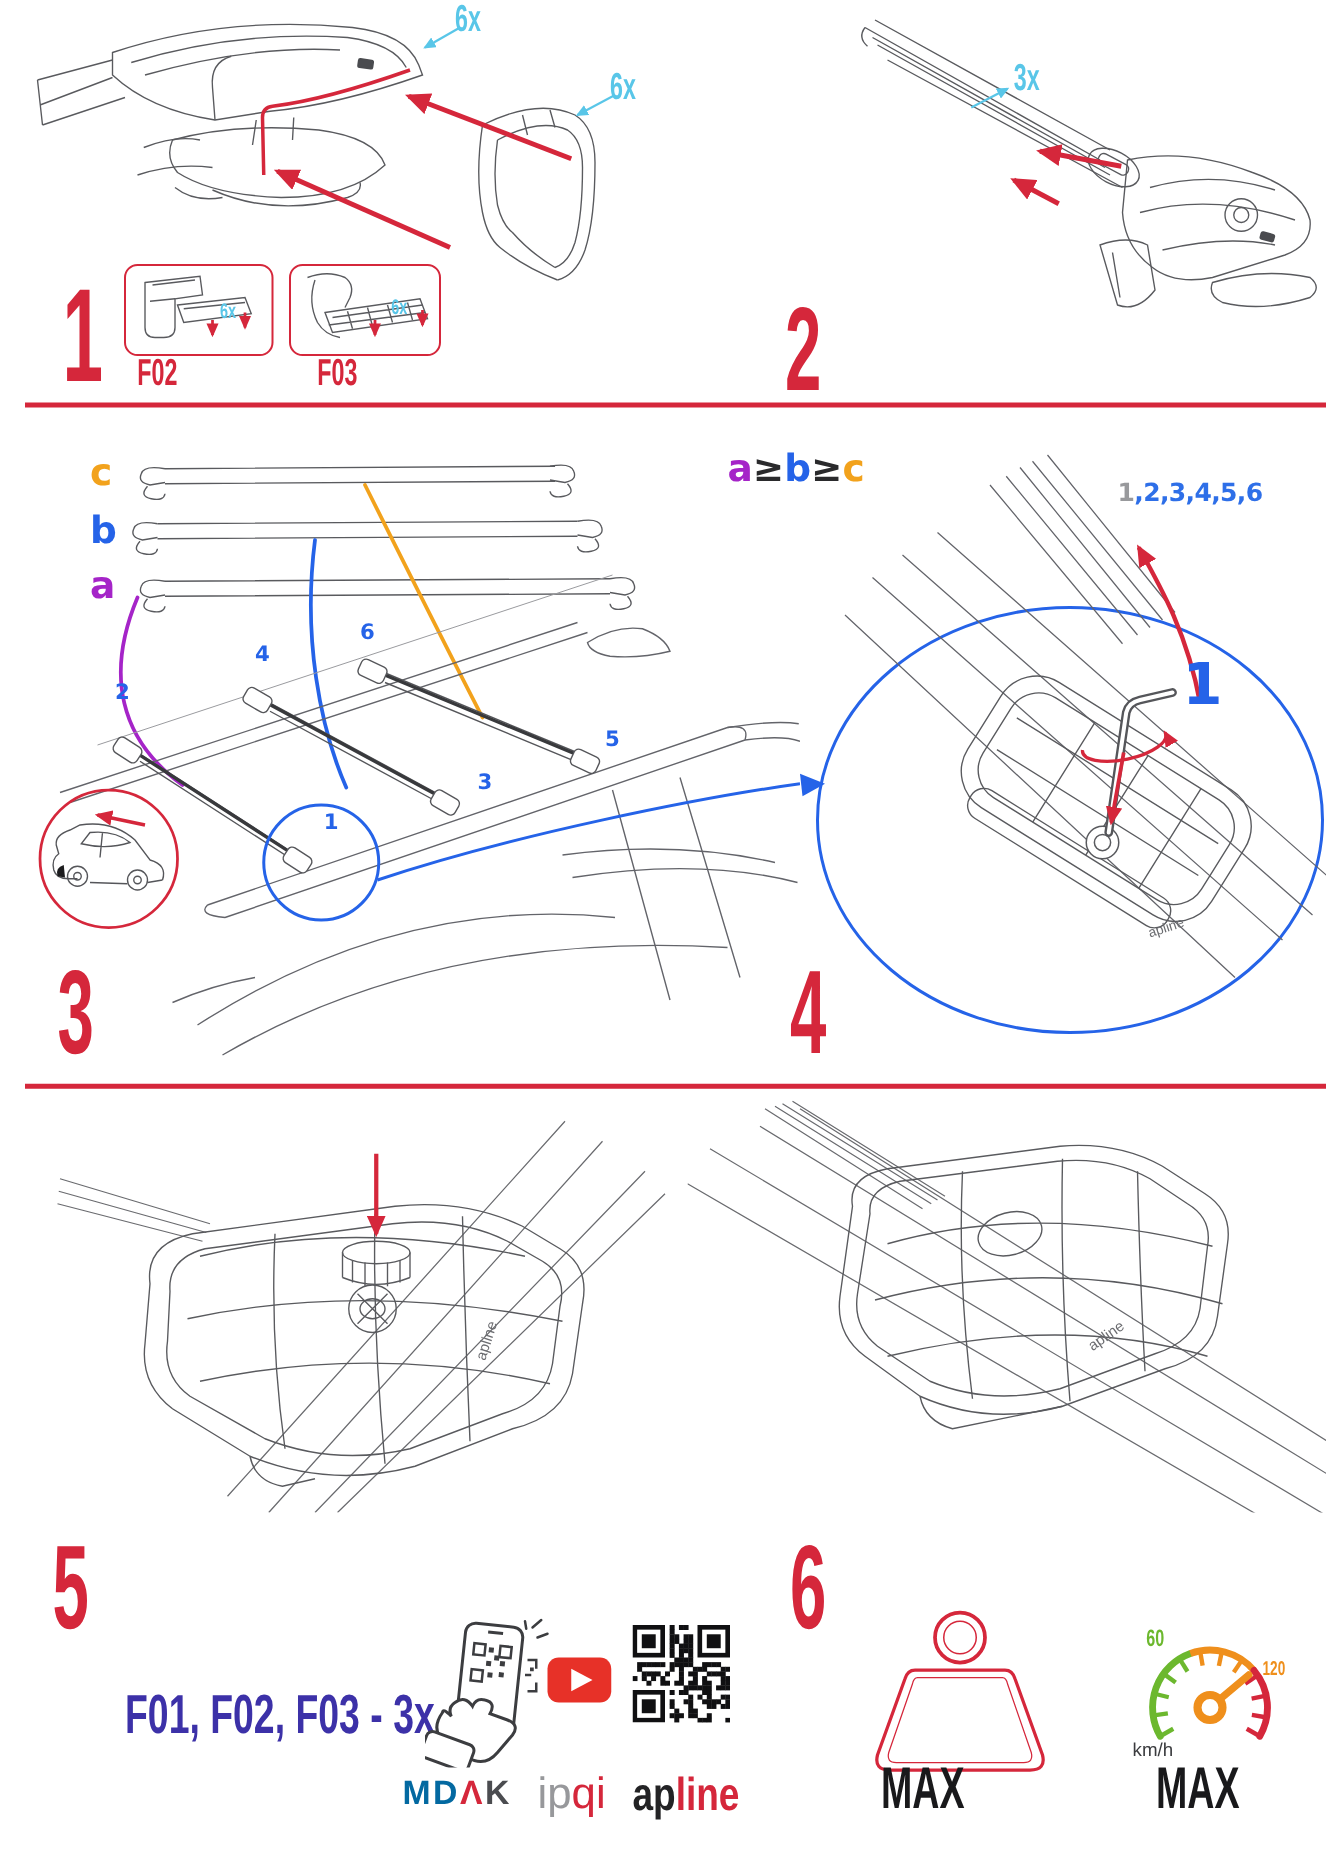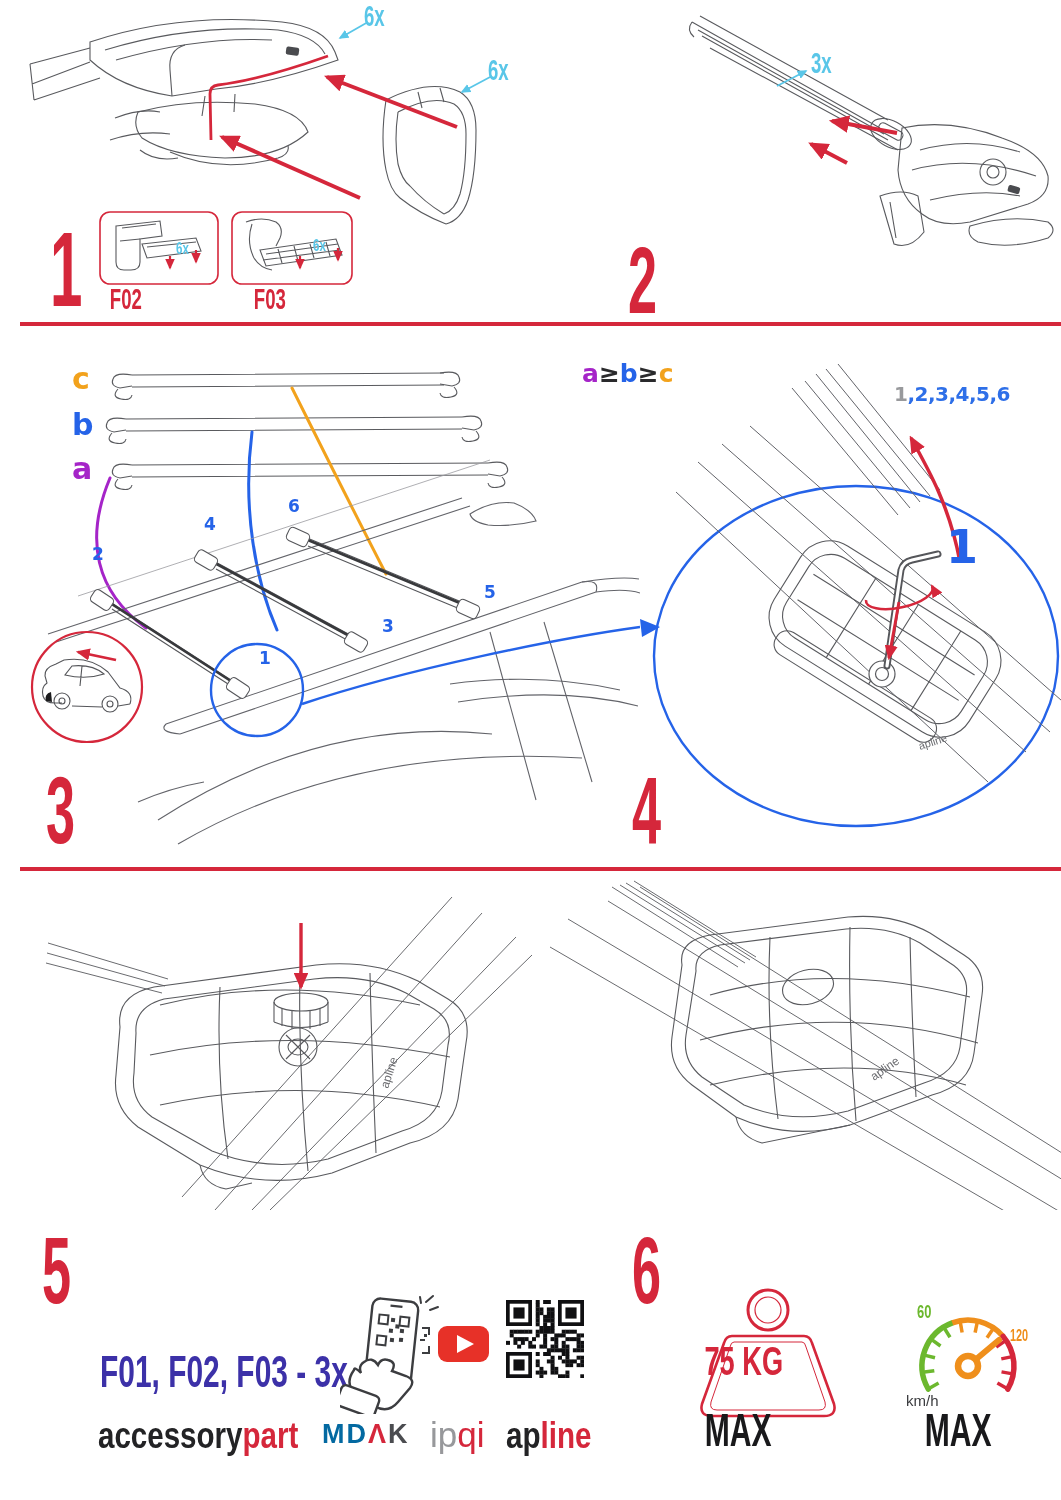--- a/index.html
+++ b/index.html
@@ -180,21 +180,21 @@
           <circle cx="42" cy="371" r="3"></circle>
         <path d="M84,344 Q72,334 52,336 L45,345 Q66,350 84,344 Z M62,336 L60,356"></path>
       </g>
       <path d="M31,362 q-7,2 -5,9 l6,1 z" fill="#1c1c1e"></path>
       <line x1="96" y1="330" x2="58" y2="322" stroke="#d5273b" stroke-width="2.8" marker-end="url(#mr3)"></line>
     </g>
   </svg>
   <span class="t dv" style="left:52px;top:364px;font-size:30px;color:#f2a21c">c</span>
   <span class="t dv" style="left:52px;top:410px;font-size:30px;color:#2563e8">b</span>
   <span class="t dv" style="left:52px;top:454px;font-size:30px;color:#a524c8">a</span>
-  <div class="t dv" style="left:562px;top:361px;font-size:25px">
+  <div class="t dv" style="left:562px;top:361px;font-size:30px">
     <span style="color:#a524c8">a</span><span style="color:#2a2a2c">≥</span><span style="color:#2563e8">b</span><span style="color:#2a2a2c">≥</span><span style="color:#f2a21c">c</span>
   </div>
   <span class="t dv" style="left:239px;top:650px;font-size:17px;color:#2563e8">1</span>
   <span class="t dv" style="left:72px;top:546px;font-size:17px;color:#2563e8">2</span>
   <span class="t dv" style="left:362px;top:618px;font-size:17px;color:#2563e8">3</span>
   <span class="t dv" style="left:184px;top:516px;font-size:17px;color:#2563e8">4</span>
   <span class="t dv" style="left:464px;top:584px;font-size:17px;color:#2563e8">5</span>
   <span class="t dv" style="left:268px;top:498px;font-size:17px;color:#2563e8">6</span>
   <span class="t cond" style="left:26px;top:763px;font-size:95px;color:#d5273b;transform:scaleX(.55)">3</span>
 
@@ -455,41 +455,36 @@
         <rect x="7.428571428571429" y="7.428571428571429" width="11.142857142857142" height="11.142857142857142" fill="#101012"></rect>
         <rect x="52" y="0" width="26" height="26" fill="#101012"></rect>
         <rect x="55.714285714285715" y="3.7142857142857144" width="18.571428571428573" height="18.571428571428573" fill="#fff"></rect>
         <rect x="59.42857142857143" y="7.428571428571429" width="11.142857142857142" height="11.142857142857142" fill="#101012"></rect>
         <rect x="0" y="52" width="26" height="26" fill="#101012"></rect>
         <rect x="3.7142857142857144" y="55.714285714285715" width="18.571428571428573" height="18.571428571428573" fill="#fff"></rect>
         <rect x="7.428571428571429" y="59.42857142857143" width="11.142857142857142" height="11.142857142857142" fill="#101012"></rect>
       </g>
   </svg>
 
-  <div class="t" style="left:78px;top:1418px">
-    <span class="cond" style="font-size:36px;transform:scaleX(.82)"><span style="color:#232325">accessory</span><span style="color:#d5273b">part</span></span>
-  </div>
   <div class="t" style="left:302px;top:1421px;font-weight:bold;font-size:27px;letter-spacing:2px">
     <span style="color:#0369a1">MD</span><span style="color:#d5273b">Λ</span><span style="color:#4b4c50">K</span>
   </div>
   <div class="t" style="left:410px;top:1417px;font-size:35px">
     <span style="color:#97989b">ip</span><span style="color:#d5273b">qi</span>
   </div>
   <div class="t" style="left:486px;top:1417px">
     <span class="cond" style="font-size:37px;transform:scaleX(.8)"><span style="color:#232325">ap</span><span style="color:#d5273b">line</span></span>
   </div>
 
   <svg class="abs" style="left:666px;top:1286px" width="170" height="132" viewBox="0 0 170 132">
     <circle cx="82" cy="24" r="20" stroke="#d5273b" stroke-width="3" fill="none"></circle>
     <circle cx="82" cy="24" r="13" stroke="#d5273b" stroke-width="1.2" fill="none"></circle>
     <path d="M46,50 Q40,50 38,57 L16,118 Q13,130 26,130 L138,130 Q151,130 148,118 L126,57 Q124,50 118,50 Z" fill="#ffffff" stroke="#d5273b" stroke-width="2.6"></path>
     <path d="M48,56 Q45,56 44,61 L25,116 Q23,124 31,124 L133,124 Q141,124 139,116 L120,61 Q119,56 116,56 Z" fill="none" stroke="#d5273b" stroke-width="1"></path>
   </svg>
-  <div class="t ctr" style="left:666px;top:1341px;width:170px">
-    <span class="cond" style="font-size:40px;color:#d5273b;transform:scaleX(.68)">75 KG</span></div>
   <div class="t ctr" style="left:666px;top:1406px;width:170px">
     <span class="cond" style="font-size:47px;color:#19191b;transform:scaleX(.64)">MAX</span></div>
 
   <svg class="abs" style="left:886px;top:1292px" width="132" height="126" viewBox="0 0 132 126">
     <path d="M22.2,97 A46,46 0 0 1 46.3,30.8" stroke="#6cb82e" stroke-width="5.5" fill="none" stroke-linecap="round"></path>
     <path d="M46.3,30.8 A46,46 0 0 1 97.2,44.4" stroke="#ef8f1c" stroke-width="5.5" fill="none"></path>
     <path d="M97.2,44.4 A46,46 0 0 1 101.8,97" stroke="#d5273b" stroke-width="5.5" fill="none" stroke-linecap="round"></path>
     <g id="speedo-ticks">
         <line x1="23.9" y1="96.0" x2="32.6" y2="91.0" stroke="#6cb82e" stroke-width="3.5"></line>
         <line x1="18.4" y1="80.1" x2="28.3" y2="78.7" stroke="#6cb82e" stroke-width="3.5"></line>

